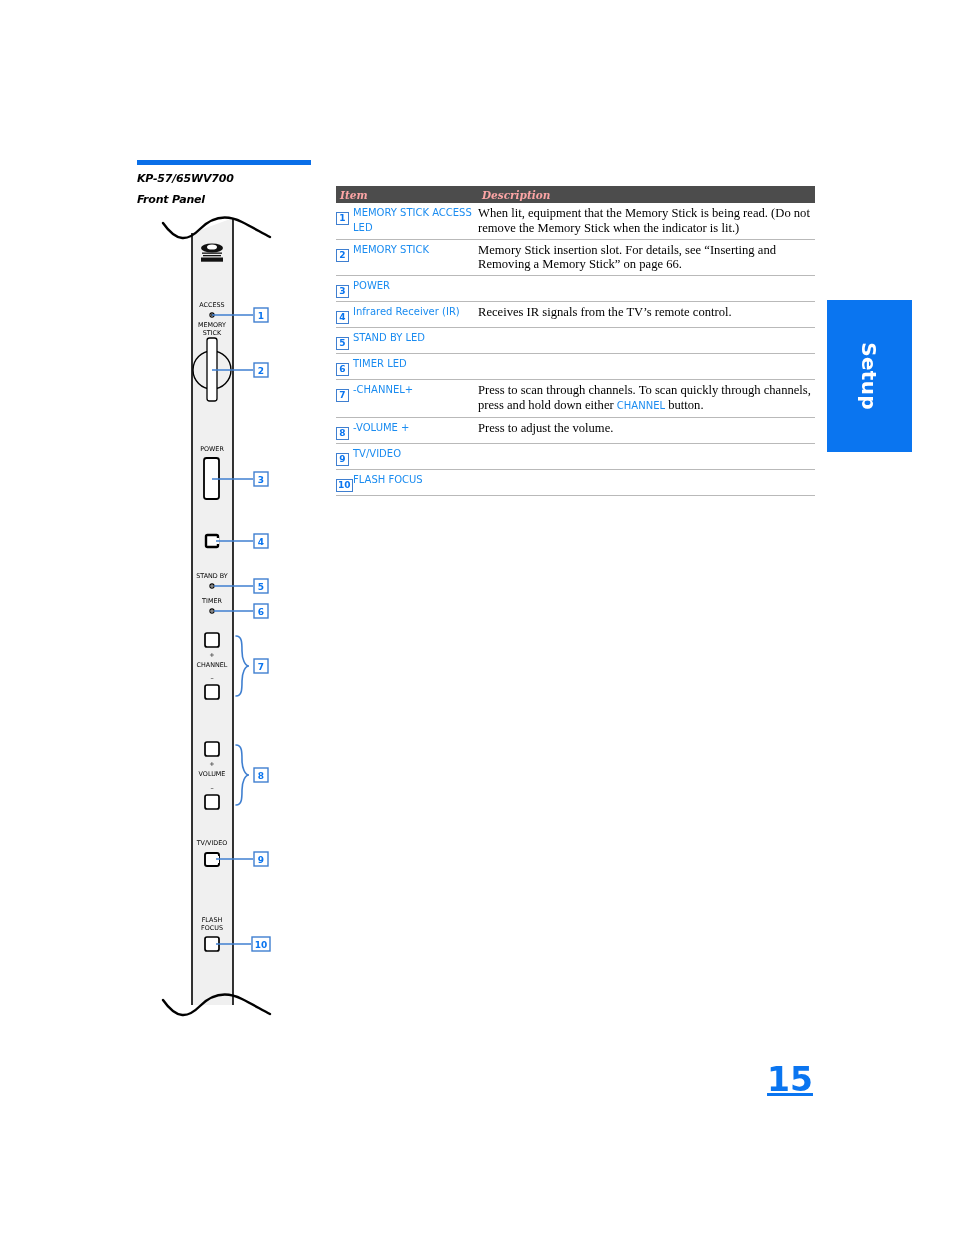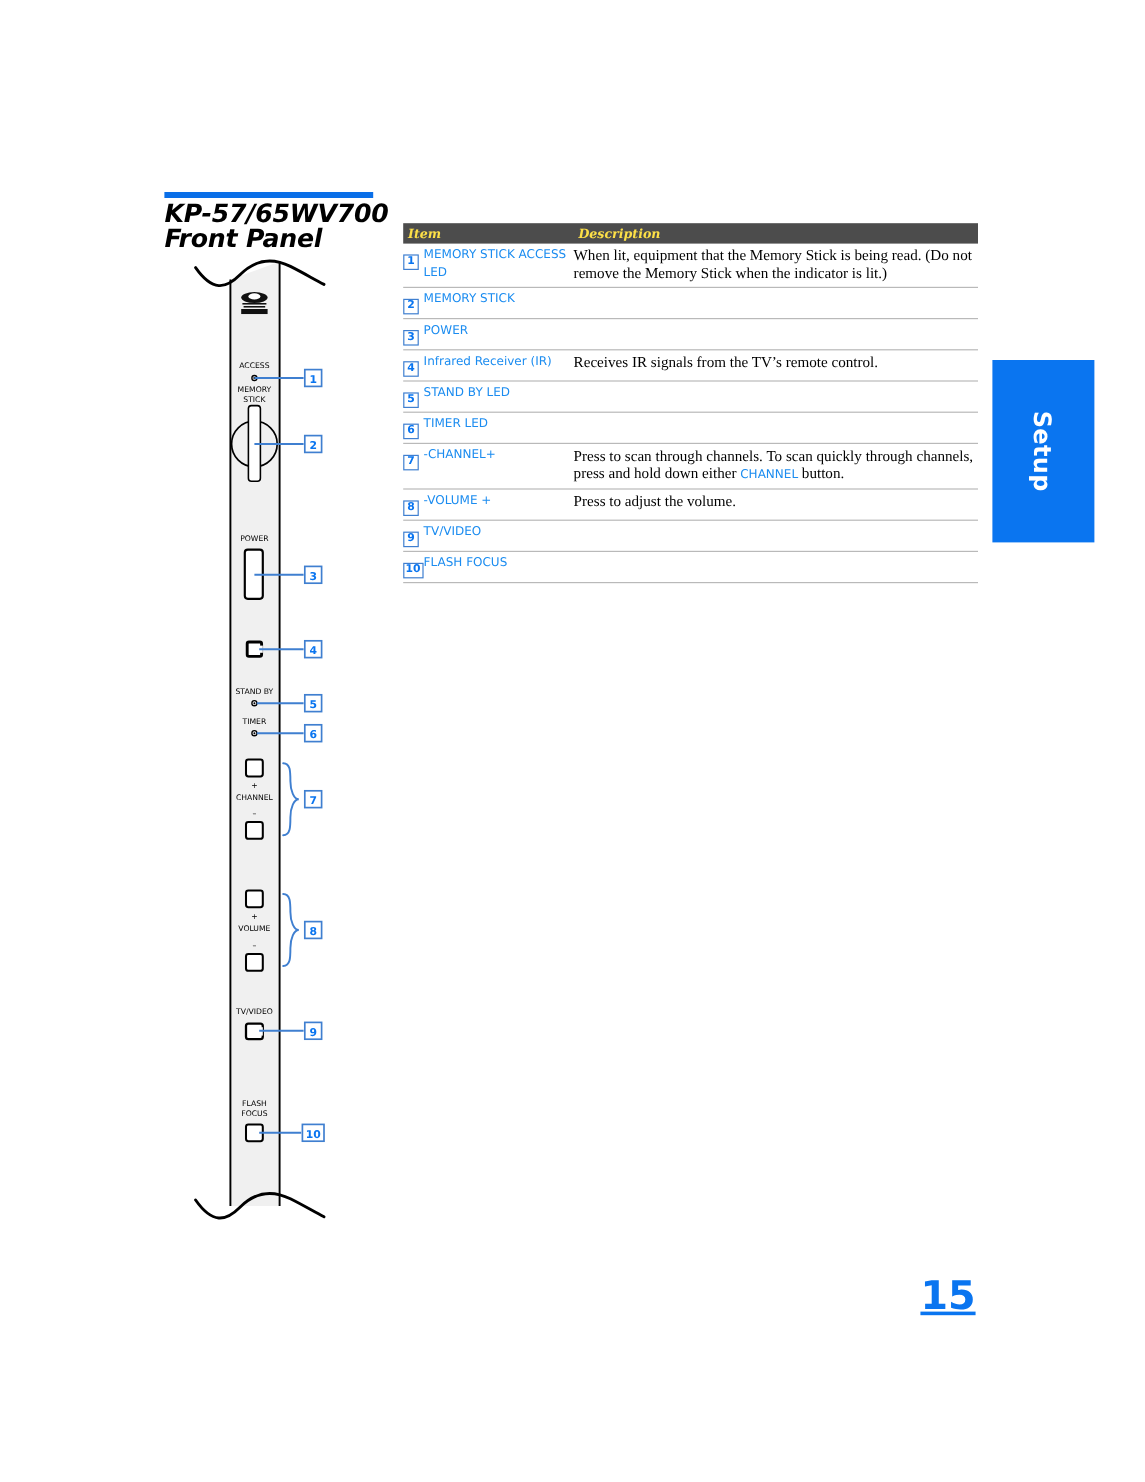--- a/index.html
+++ b/index.html
@@ -26,21 +26,21 @@
     background: #0a6fe8;
   }
   #page-title {
     position: absolute;
     left: 137px;
     top: 168px;
     width: 210px;
     font-family: "DejaVu Sans", sans-serif;
     font-weight: bold;
     font-style: italic;
-    font-size: 21px;
+    font-size: 11px;
     line-height: 21px;
     letter-spacing: -0.2px;
     color: #000;
   }
 
   
   #setup-tab {
     position: absolute;
     left: 827px;
     top: 300px;
@@ -83,21 +83,21 @@
   
   #spec-table {
     position: absolute;
     left: 336px;
     top: 186px;
     width: 479px;
   }
   .tbl-header {
     display: flex;
     background: #4c4c4c;
-    color: #fde047;
+    color: #fca5a5;
     height: 17px;
     align-items: center;
   }
   .tbl-header .th {
     font-family: "DejaVu Serif", serif;
     font-style: italic;
     font-weight: bold;
     font-size: 10.5px;
     padding-left: 4px;
   }
@@ -198,20 +198,21 @@
 
   <div class="tbl-row">
     <div class="cell-num"><span class="numbox">1</span></div>
     <div class="cell-item">MEMORY STICK ACCESS LED</div>
     <div class="cell-desc">When lit, equipment that the Memory Stick is being read. (Do not remove the Memory Stick when the indicator is lit.)</div>
   </div>
 
   <div class="tbl-row">
     <div class="cell-num"><span class="numbox">2</span></div>
     <div class="cell-item">MEMORY STICK</div>
+    <div class="cell-desc">Memory Stick insertion slot. For details, see “Inserting and Removing a Memory Stick” on page 66.</div>
   </div>
 
   <div class="tbl-row">
     <div class="cell-num"><span class="numbox">3</span></div>
     <div class="cell-item">POWER</div>
   </div>
 
   <div class="tbl-row">
     <div class="cell-num"><span class="numbox">4</span></div>
     <div class="cell-item">Infrared Receiver (IR)</div>

